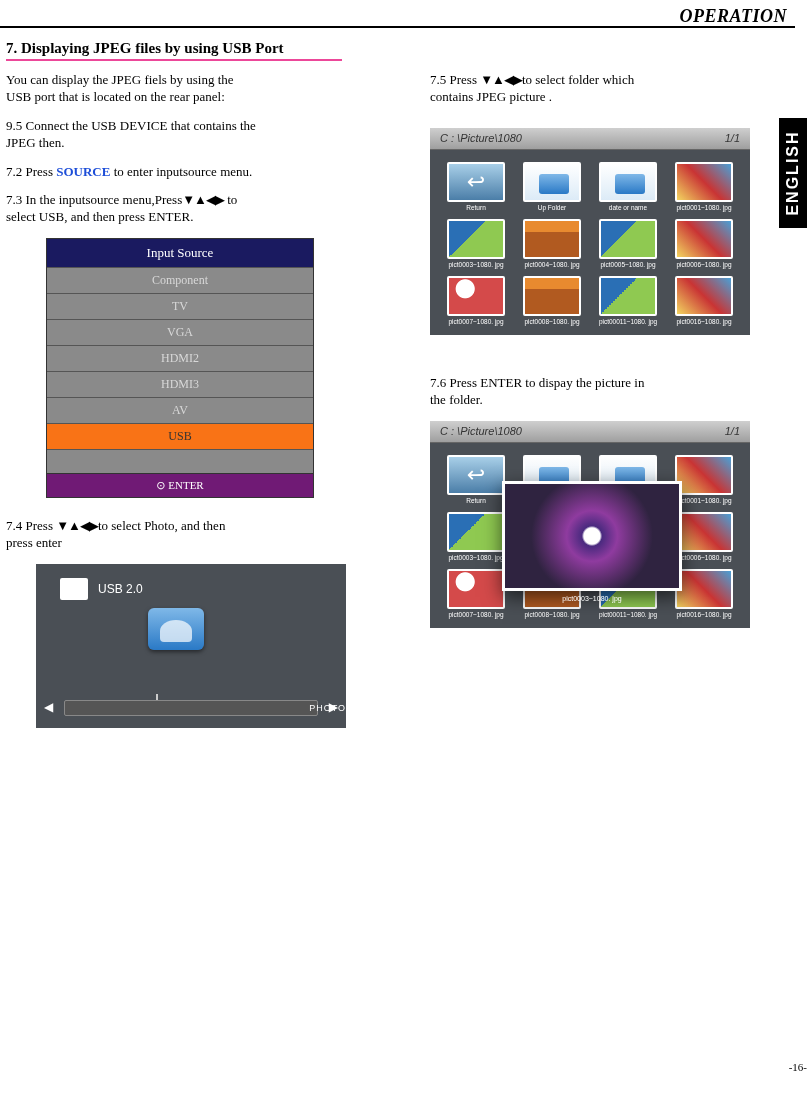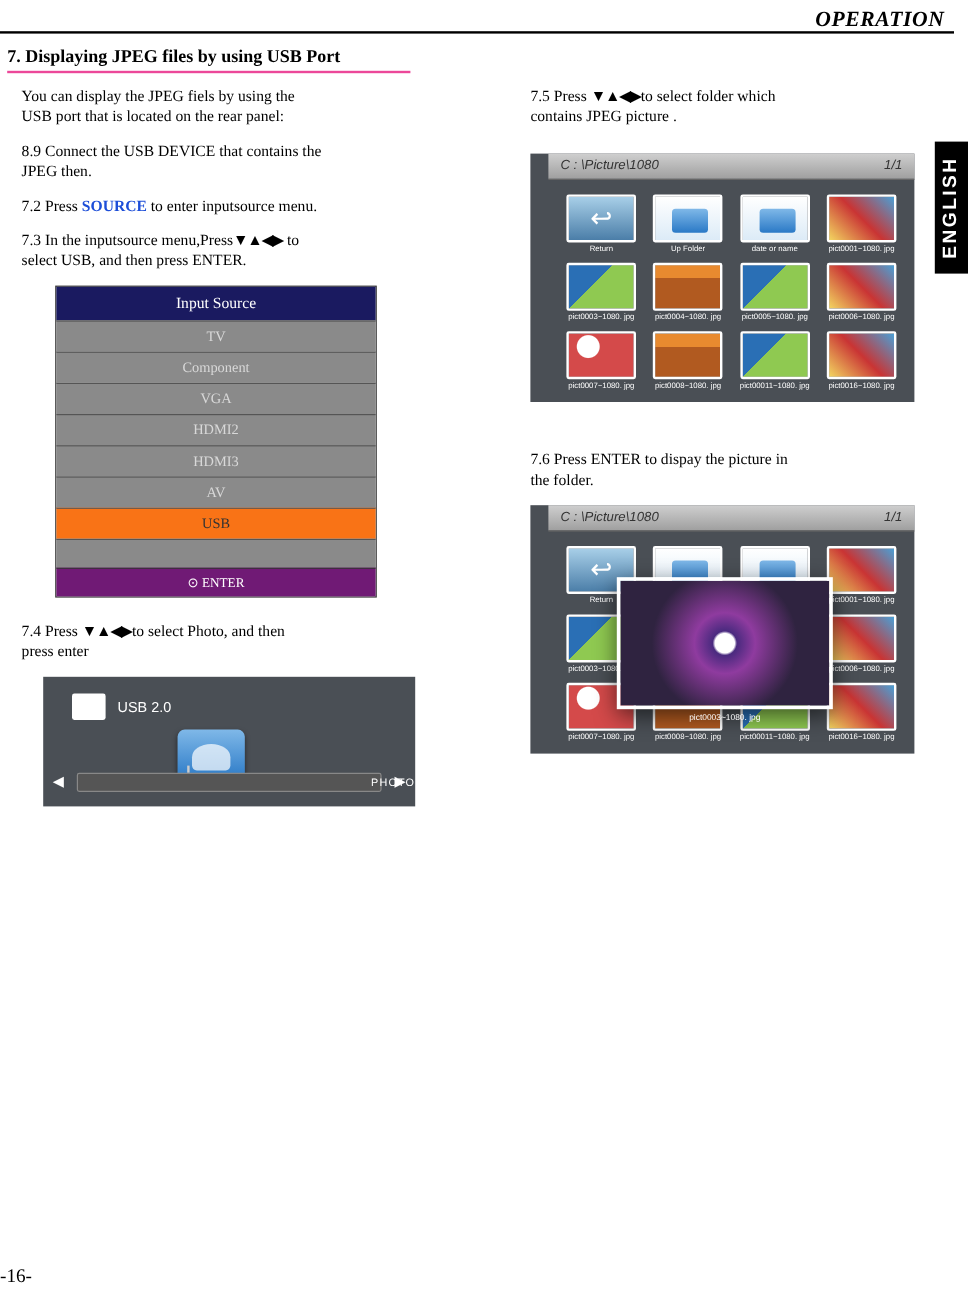--- a/index.html
+++ b/index.html
@@ -18,100 +18,100 @@
     position: absolute; top: 118px; right: 0; width: 28px; height: 110px;
     background: #000; color: #fff; display: flex; align-items: center; justify-content: center;
   }
   .lang-tab span { transform: rotate(-90deg); font-family: Arial, sans-serif; font-size: 16px; letter-spacing: 2px; font-weight: bold; }
 
   .section-title { position: absolute; top: 40px; left: 6px; font-weight: bold; font-size: 15px; border-bottom: 2px solid #ec4899; padding-bottom: 2px; width: 336px; }
 
   .left-col { position: absolute; left: 6px; top: 72px; width: 370px; }
   .right-col { position: absolute; left: 430px; top: 72px; width: 328px; }
 
-  .para { margin-bottom: 12px; line-height: 1.3; margin-left: 12px; }
+  .para { margin-bottom: 12px; line-height: 1.3; }
   .red { color: #1d4ed8; font-weight: bold; }
   .arrows { font-family: Arial, sans-serif; letter-spacing: -1px; }
 
   
   .input-source-box { width: 268px; margin: 10px 0 20px 40px; border: 1px solid #333; font-family: Liberation Serif, serif; font-size: 12px; }
   .is-hdr { background: #1a1a60; color: #fff; text-align: center; padding: 6px 0; font-size: 13px; }
   .is-row { background: #8a8a8a; color: #d8d8d8; text-align: center; padding: 5px 0; border-top: 1px solid #555; }
   .is-row.sel { background: #f97316; color: #333; }
   .is-row.empty { height: 24px; }
   .is-ftr { background: #701a75; color: #fff; text-align: center; padding: 5px 0; font-size: 11px; border-top: 1px solid #333; }
 
   
-  .usb-box { width: 310px; height: 108px; background: #4a4f55; margin: 8px 0 0 30px; position: relative; color: #fff; font-family: Arial, sans-serif; }
+  .usb-box { width: 310px; height: 164px; background: #4a4f55; margin: 8px 0 0 30px; position: relative; color: #fff; font-family: Arial, sans-serif; }
   .usb-usbicon { position: absolute; top: 14px; left: 24px; width: 28px; height: 22px; background: #fff; border-radius: 2px; }
   .usb-usblbl { position: absolute; top: 18px; left: 62px; font-size: 12px; }
   .usb-folder { position: absolute; top: 44px; left: 112px; width: 56px; height: 42px; background: linear-gradient(#7fb8e8,#2a79c6); border-radius: 6px; box-shadow: 0 2px 4px rgba(0,0,0,.5); }
   .usb-folder::before { content:""; position:absolute; top:12px; left:12px; width:32px; height:22px; background:#fff; border-radius:50% 50% 4px 4px; opacity:.7; }
   .usb-tri { position: absolute; bottom: 14px; font-size: 12px; }
   .usb-tri.l { left: 8px; }
   .usb-tri.r { right: 8px; }
   .usb-bar { position: absolute; bottom: 12px; left: 28px; right: 28px; height: 16px; background: #555; border: 1px solid #888; border-radius: 2px; }
   .usb-bar-lbl { position: absolute; bottom: 12px; left: 0; right: 0; text-align:right; font-size:9px; color:#fff; line-height:16px; letter-spacing:1px; }
   .usb-tick { position: absolute; bottom: 28px; left: 120px; width: 2px; height: 6px; background:#ccc; }
 
   
-  .thumb-browser { width: 320px; background: #4a4f55; padding: 0 0 10px 15px; margin-top: 10px; font-family: Arial, sans-serif; position: relative; margin-left: 12px; }
+  .thumb-browser { width: 320px; background: #4a4f55; padding: 0 0 10px 0; margin-top: 10px; font-family: Arial, sans-serif; position: relative; }
   .tb-hdr { height: 22px; background: linear-gradient(#cfcfcf,#9f9f9f); color: #333; display: flex; align-items: center; justify-content: space-between; padding: 0 10px; font-size: 11px; border-bottom: 1px solid #666; font-style: italic; }
   .tb-grid { display: grid; grid-template-columns: repeat(4, 1fr); gap: 8px 4px; padding: 12px 10px 0 10px; }
   .tb-cell { text-align: center; }
   .tb-thumb { width: 58px; height: 40px; margin: 0 auto 2px auto; border: 2px solid #fff; background: #888; border-radius: 2px; position: relative; overflow: hidden; }
   .tb-thumb.return { background: linear-gradient(#a8cfe8,#4b7ea8); }
   .tb-thumb.return::after { content:"↩"; position:absolute; inset:0; display:flex; align-items:center; justify-content:center; color:#fff; font-size:22px; }
   .tb-thumb.folder { background: linear-gradient(#fff,#dcebf7); }
   .tb-thumb.folder::after { content:""; position:absolute; left:14px; top:10px; width:30px; height:20px; background:linear-gradient(#7fb8e8,#2a79c6); border-radius:3px; }
   .tb-thumb.pic1 { background: linear-gradient(135deg,#2a6fb5 40%, #8fc951 40%); }
   .tb-thumb.pic2 { background: linear-gradient(180deg,#e88a2f 30%, #b15a20 30%); }
   .tb-thumb.pic3 { background: radial-gradient(circle at 30% 30%, #fff 20%, #d44a4a 22%); }
   .tb-thumb.pic4 { background: linear-gradient(45deg,#f3d560,#c93434,#4aa0d6); }
   .tb-lbl { color: #fff; font-size: 6.5px; white-space: nowrap; }
 
   
   .preview-over { position: absolute; top: 60px; left: 72px; width: 180px; height: 110px; border: 3px solid #fff; background: radial-gradient(circle at 50% 50%, #fff 8%, #4a2a7f 10%, #8f3b9f 25%, #2f2340 60%); box-shadow: 0 6px 18px rgba(0,0,0,.6); }
   .preview-lbl { position:absolute; bottom:-14px; left:0; right:0; text-align:center; color:#fff; font-size:7px; }
 
-  .page-num { position: absolute; bottom: 20px; left: 0; right: 0; text-align: left; font-size: 16px; }
+  .page-num { position: absolute; bottom: 20px; left: 0; right: 0; text-align: right; font-size: 11px; }
 
 </style>
 </head>
 <body>
 
 <div class="header-rule"></div>
 <div class="header-title">OPERATION</div>
 <div class="lang-tab">
     <span>ENGLISH</span>
   </div>
 
 <div class="section-title">7.  Displaying JPEG files by using USB Port</div>
 
 <div class="left-col">
   <div class="para">
     <span>You can display the JPEG fiels by using the</span><br>
     <span>USB port that is located on the rear panel:</span>
   </div>
   <div class="para">
-    <span>8.9  Connect the USB DEVICE that contains the</span><br>
+    <span>9.5  Connect the USB DEVICE that contains the</span><br>
     <span>JPEG then.</span>
   </div>
   <div class="para">
     <span>7.2  Press </span><span class="red">SOURCE</span><span> to enter inputsource menu.</span>
   </div>
   <div class="para">
     <span>7.3  In the inputsource menu,Press</span><span class="arrows">▼▲◀▶</span><span> to</span><br>
     <span>select USB, and then press ENTER.</span>
   </div>
 
   <div class="input-source-box">
     <div class="is-hdr">Input Source</div>
+    <div class="is-row">Component</div>
     <div class="is-row">TV</div>
-    <div class="is-row">Component</div>
     <div class="is-row">VGA</div>
     <div class="is-row">HDMI2</div>
     <div class="is-row">HDMI3</div>
     <div class="is-row">AV</div>
     <div class="is-row sel">USB</div>
     <div class="is-row empty"></div>
     <div class="is-ftr">⊙ ENTER</div>
   </div>
 
   <div class="para">

